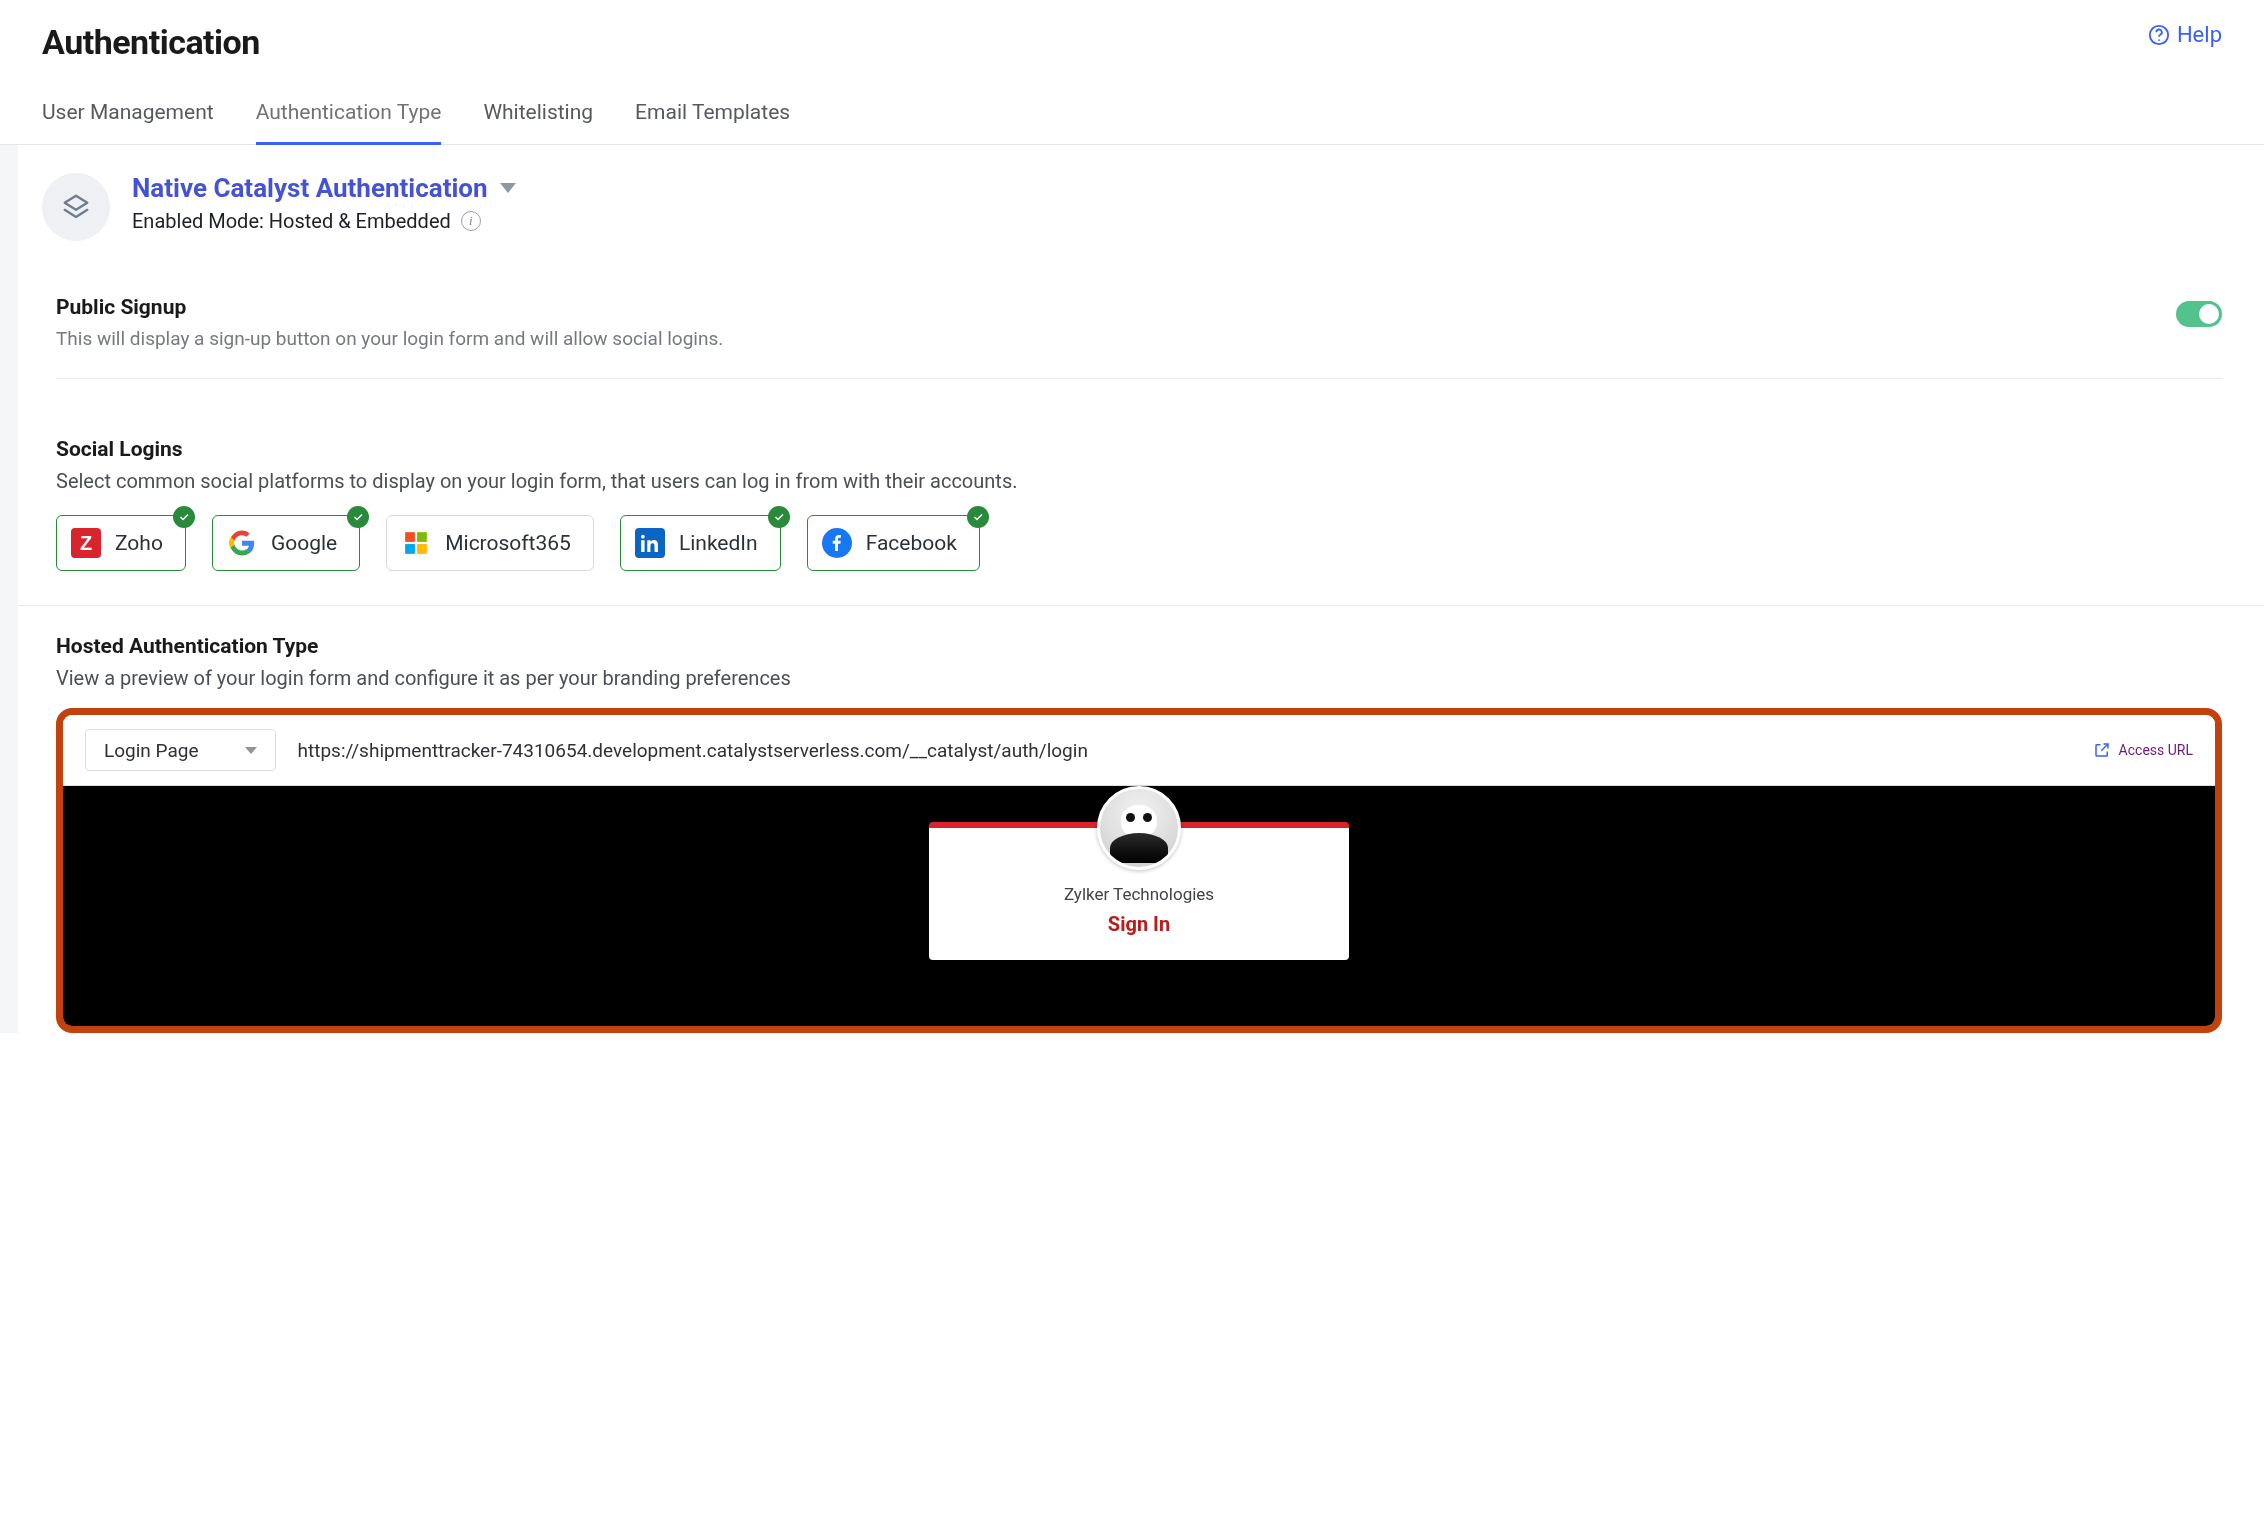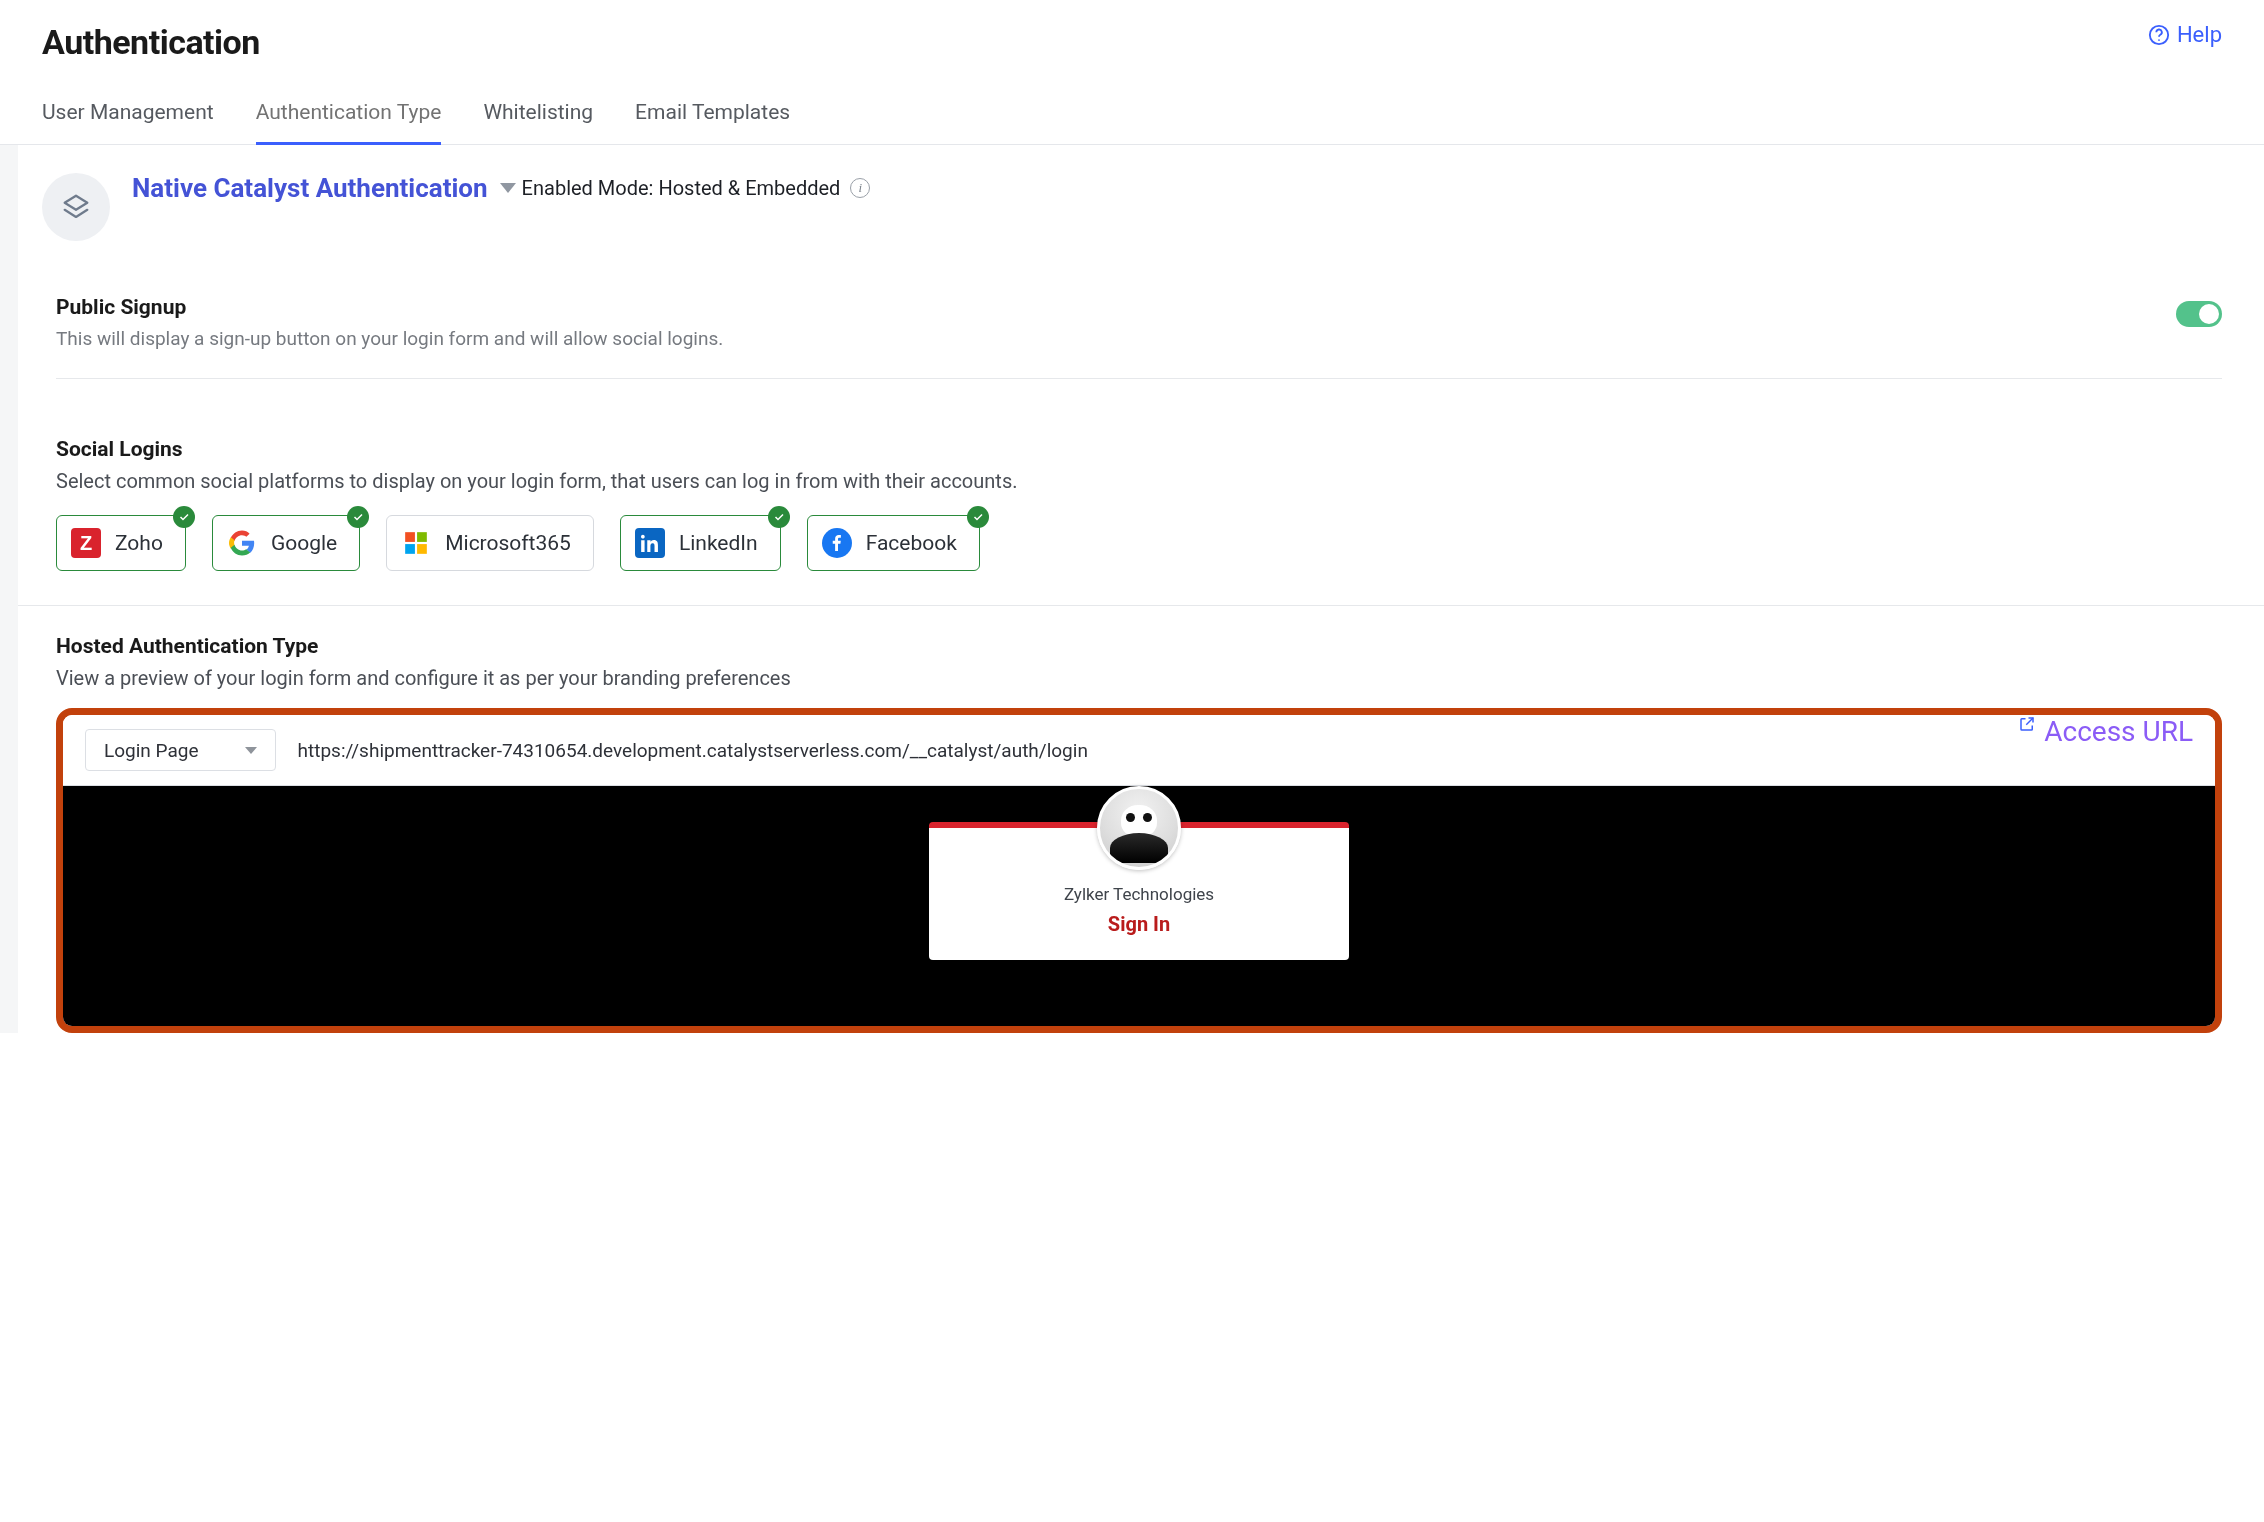--- a/index.html
+++ b/index.html
@@ -17,21 +17,21 @@
 .tab{font-size:21px;color:#565a60;padding-bottom:18px;cursor:pointer;border-bottom:3px solid transparent;margin-bottom:-1px}
 .tab.active{color:#737373;border-bottom-color:#3b5ffd}
 
 
 .content{border-left:18px solid #f5f6f7;padding:0 0 0 0}
 
 
 .auth-block{display:flex;gap:22px;align-items:flex-start;padding:28px 40px 30px 24px}
 .auth-icon{width:68px;height:68px;border-radius:50%;background:#eef0f3;display:flex;align-items:center;justify-content:center;flex-shrink:0}
 .auth-icon svg{width:34px;height:34px;stroke:#6f7b8c;fill:none}
-.auth-head{display:flex;flex-direction:row;gap:6px}
+.auth-head{display:flex;flex-direction:column;gap:6px}
 .auth-title-row{display:flex;align-items:center;gap:12px;cursor:pointer}
 .auth-title{font-size:26px;font-weight:700;color:#4453d6}
 .chev-down{width:0;height:0;border-left:8px solid transparent;border-right:8px solid transparent;border-top:10px solid #9097a1}
 .auth-sub{font-size:20px;color:#1d2026;display:flex;align-items:center;gap:10px}
 .info-ic{display:inline-flex;width:20px;height:20px;border:1.5px solid #9aa0a8;border-radius:50%;align-items:center;justify-content:center;font-size:13px;color:#7d848d;font-style:italic;font-family:Georgia,serif}
 
 
 .section{padding:24px 42px 28px 38px}
 .pubsign{display:flex;justify-content:space-between;align-items:flex-start;border-bottom:1px solid #e6e8eb;padding-bottom:28px}
 .sec-title{font-size:21px;font-weight:700;margin-bottom:8px}
@@ -58,21 +58,21 @@
 .ic.fb svg{fill:#fff;width:16px;height:16px}
 
 
 .hosted{padding:28px 42px 0 38px}
 .hosted .sec-desc{color:#4b4f56;font-size:20px;margin-bottom:18px}
 .preview-wrap{border:7px solid #c2410c;border-radius:16px;overflow:hidden}
 .url-bar{display:flex;align-items:stretch;border-bottom:1px solid #dcdfe4;background:#fff}
 .page-select{display:flex;align-items:center;gap:46px;padding:0 18px;border:1px solid #dcdfe4;border-radius:4px;margin:14px 14px 14px 22px;height:42px;font-size:19px;color:#2e3138;cursor:pointer;min-width:184px;justify-content:space-between}
 .page-select .caret{width:0;height:0;border-left:6px solid transparent;border-right:6px solid transparent;border-top:7px solid #8f949b}
 .url-text{flex:1;display:flex;align-items:center;font-size:19px;color:#2e3138;padding:0 8px;overflow:hidden;white-space:nowrap;text-overflow:ellipsis}
-.access{display:flex;align-items:flex-start;gap:8px;color:#8b5cf6;font-size:28px;cursor:pointer;padding:0 22px}
+.access{display:flex;align-items:center;gap:8px;color:#701a75;font-size:14px;cursor:pointer;padding:0 22px}
 .access svg{width:18px;height:18px;stroke:#3b5ffd;fill:none}
 
 
 .preview{background:#000;min-height:240px;display:flex;justify-content:center;align-items:flex-start;padding:36px 0 0}
 .card{width:420px;background:#fff;border-top:6px solid #d9232d;border-radius:4px;position:relative;padding:56px 20px 24px;text-align:center}
 .avatar{position:absolute;left:50%;top:-42px;transform:translateX(-50%);width:84px;height:84px;border-radius:50%;background:radial-gradient(circle at 50% 30%,#f2f2f2 0%,#dedede 55%,#c8c8c8 100%);border:3px solid #fff;box-shadow:0 1px 4px rgba(0,0,0,.25);overflow:hidden}
 .avatar::before{content:"";position:absolute;left:50%;top:16px;transform:translateX(-50%);width:36px;height:32px;background:#fff;border-radius:48% 48% 44% 44%}
 .avatar::after{content:"";position:absolute;left:50%;bottom:4px;transform:translateX(-50%);width:58px;height:30px;background:linear-gradient(#2a2a2a,#000);border-radius:50% 50% 0 0}
 .av-eyes{position:absolute;left:50%;top:24px;transform:translateX(-50%);width:26px;height:10px;display:flex;justify-content:space-between}
 .av-eyes span{width:9px;height:9px;background:#111;border-radius:50%}

